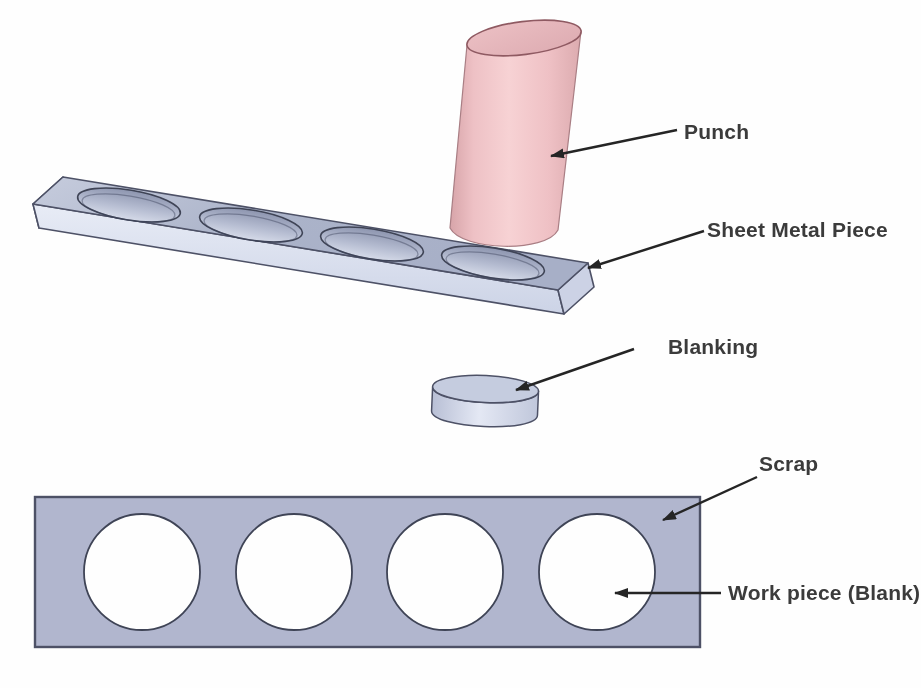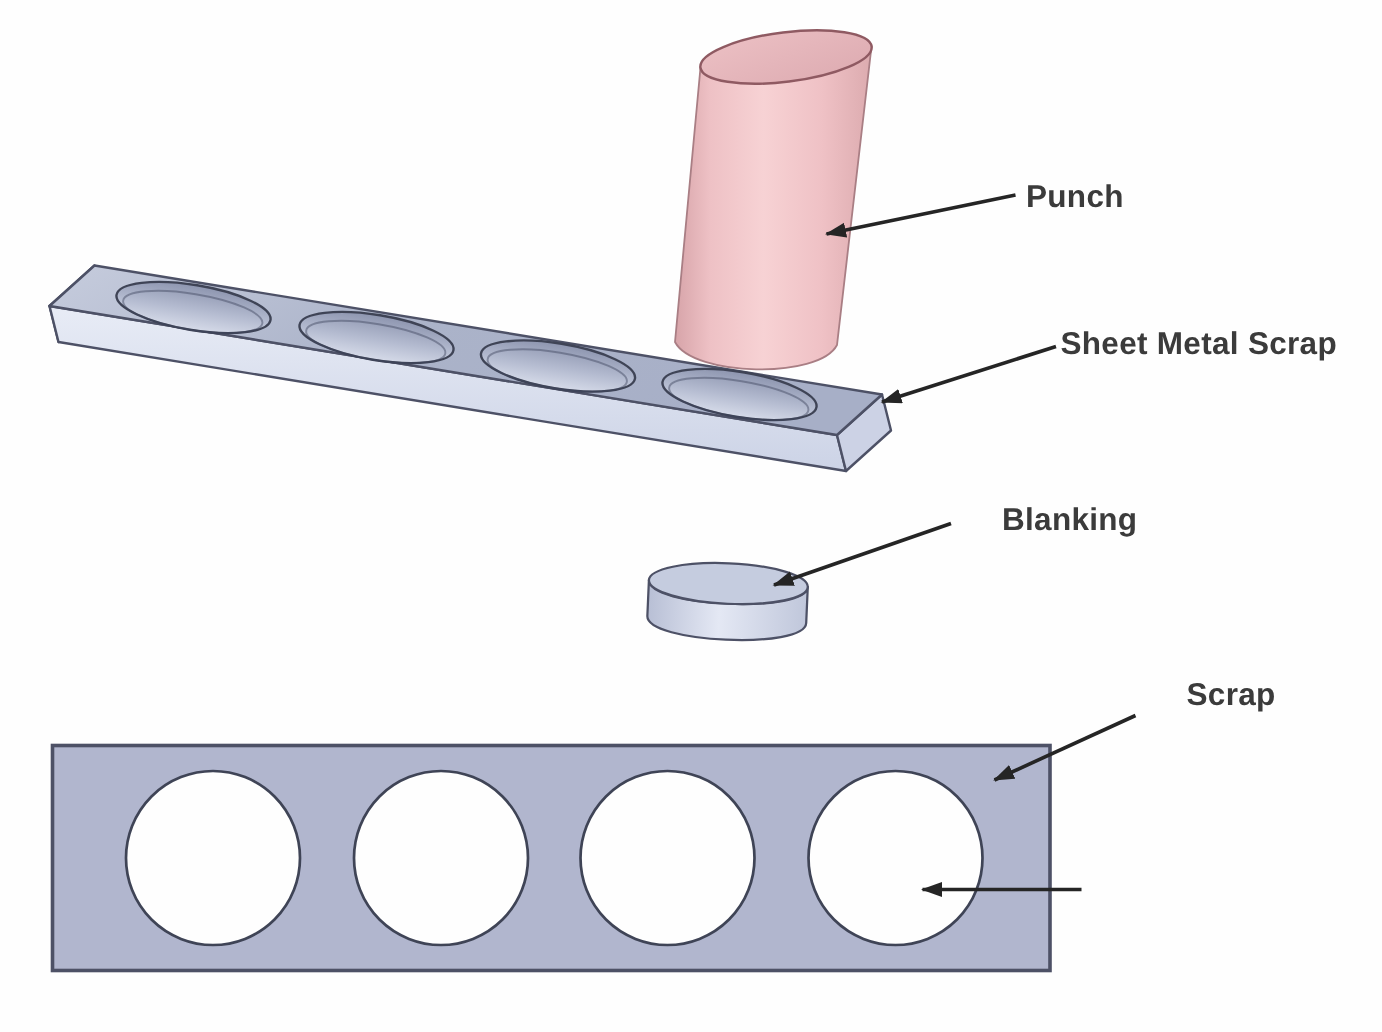--- a/index.html
+++ b/index.html
@@ -26,21 +26,21 @@
     font-size: 21px;
     font-weight: 600;
     line-height: 1.1;
     white-space: nowrap;
     letter-spacing: 0.2px;
     text-align: center;
   }
   .lbl-punch     { left: 684px; top: 120px; }
   .lbl-sheet     { left: 707px; top: 218px; }
   .lbl-blanking  { left: 668px; top: 335px; }
-  .lbl-scrap     { left: 759px; top: 452px; margin-left: 32px; }
+  .lbl-scrap     { left: 759px; top: 452px; }
   .lbl-workpiece { left: 728px; top: 581px; }
 </style>
 </head>
 <body>
 
 <div class="stage">
 
   <svg width="921" height="688" viewBox="0 0 921 688">
     <defs>
       <linearGradient id="gradPunchBody" x1="0" y1="0" x2="1" y2="0">
@@ -123,17 +123,18 @@
     <g stroke="#252525" stroke-width="2.4" fill="none">
       <line x1="677" y1="130" x2="551" y2="156" marker-end="url(#arrowHead)"></line>
       <line x1="704" y1="231" x2="588" y2="268" marker-end="url(#arrowHead)"></line>
       <line x1="634" y1="349" x2="516" y2="390" marker-end="url(#arrowHead)"></line>
       <line x1="757" y1="477" x2="663" y2="520" marker-end="url(#arrowHead)"></line>
       <line x1="721" y1="593" x2="615" y2="593" marker-end="url(#arrowHead)"></line>
     </g>
   </svg>
 
   <div class="callout-label lbl-punch">Punch</div>
-  <div class="callout-label lbl-sheet">Sheet Metal Scrap</div>
+  <div class="callout-label lbl-sheet">Sheet Metal Piece</div>
   <div class="callout-label lbl-blanking">Blanking</div>
   <div class="callout-label lbl-scrap">Scrap</div>
+  <div class="callout-label lbl-workpiece">Work piece (Blank)</div>
 
 </div>
 
 </body></html>

